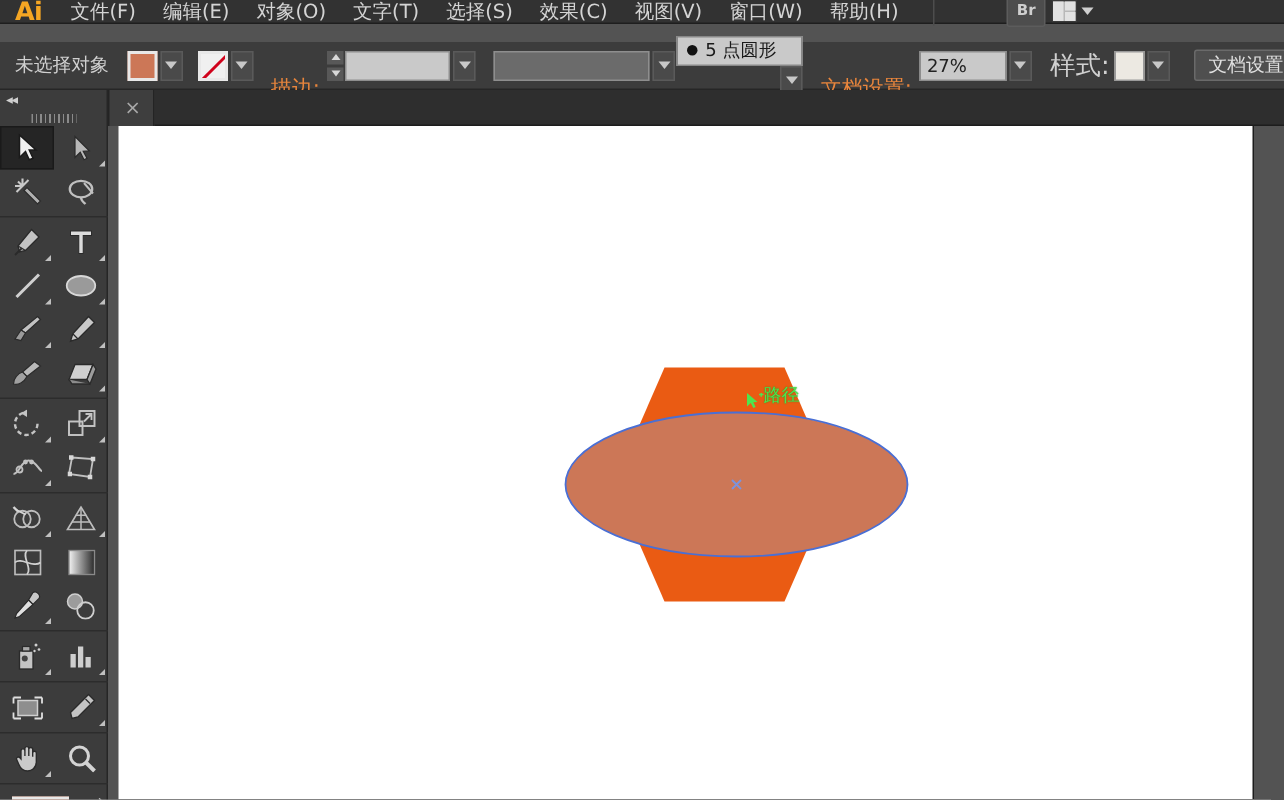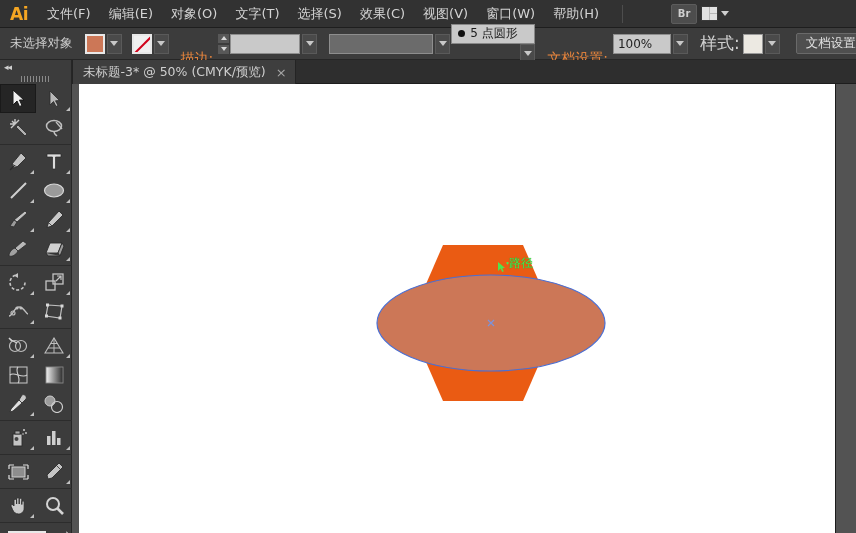--- a/index.html
+++ b/index.html
@@ -7,21 +7,21 @@
     width: 856px; height: 533px;
     overflow: hidden;
     background: #535353;
     font-family: "DejaVu Sans", "Liberation Sans", sans-serif;
     -webkit-font-smoothing: none;
   }
   #app { position: relative; width: 856px; height: 533px; }
 
   
   #menubar {
-    position: absolute; left: 0; top: 0; width: 856px; height: 28px;
+    position: absolute; left: 0; top: 0; width: 856px; height: 16px;
     background: #323232;
     display: flex; align-items: center;
     border-bottom: 1px solid #1e1e1e;
   }
   #ai-logo {
     width: 38px; height: 28px;
     display: flex; align-items: center; justify-content: center;
     color: #f5a623; font-weight: bold; font-size: 17px;
     letter-spacing: -0.5px;
   }
@@ -304,42 +304,41 @@
         <span class="brush-dot"></span>
         <span>5 点圆形</span>
       </div>
       <div class="dd-btn">
           <div class="caret"></div>
         </div>
     </div>
 
     <div class="cb-label" style="margin-left:12px;">文档设置:</div>
     <div style="display:flex;align-items:center;">
-      <div class="field-lt" style="width:58px;">100%</div>
+      <div class="field-lt" style="width:58px;">27%</div>
       <div class="dd-btn">
           <div class="caret"></div>
         </div>
     </div>
 
     <div style="color:#d0d0d0;font-size:17px;margin-left:12px;white-space:nowrap;">样式:</div>
     <div style="display:flex;align-items:center;margin-left:3px;">
       <div class="style-sw"></div>
       <div class="dd-btn">
           <div class="caret"></div>
         </div>
     </div>
 
     <div class="cb-sep"></div>
     <div class="cb-btn">文档设置</div>
 
   </div>
 
   <div id="tabbar">
     <div id="doc-tab">
-      <span id="doc-tab-label">未标题-3* @ 50% (CMYK/预览)</span>
       <span id="doc-tab-close">×</span>
     </div>
   </div>
 
   <div id="toolbar-panel">
     <div id="tb-header">
       <span id="tb-collapse">◂◂</span>
     </div>
     <div id="tb-grip">
         <div id="tb-grip-lines"></div>

